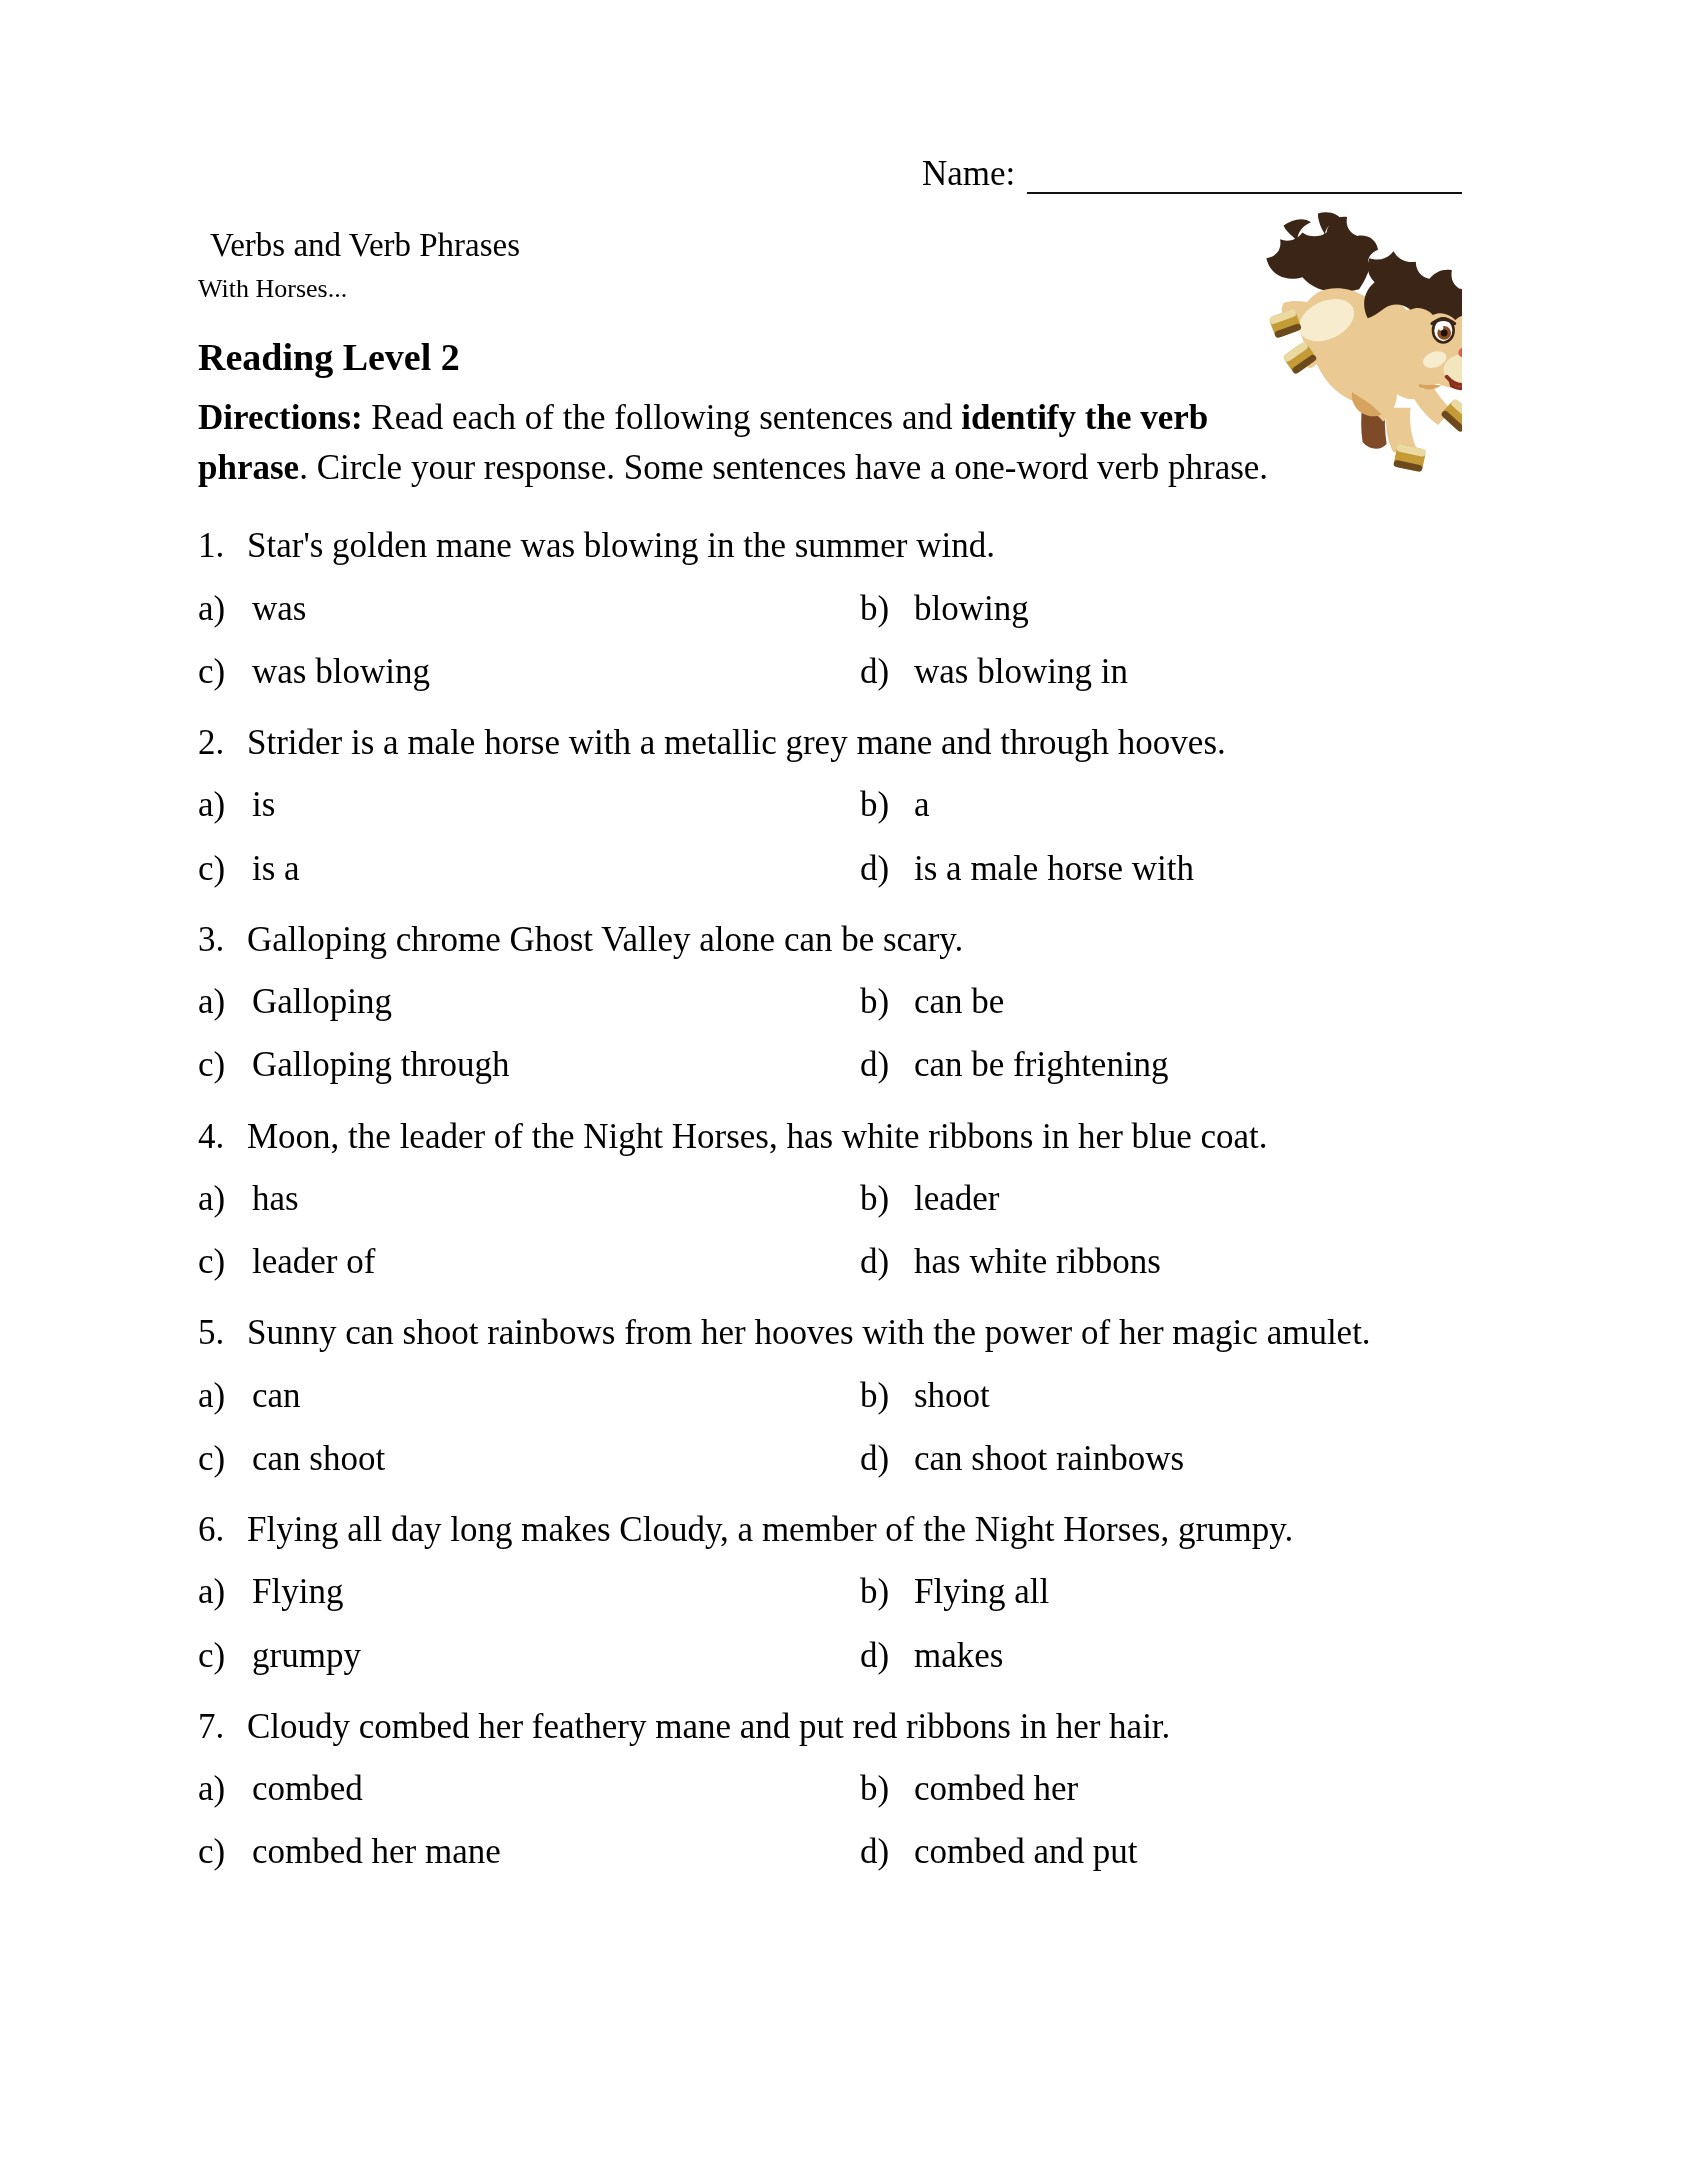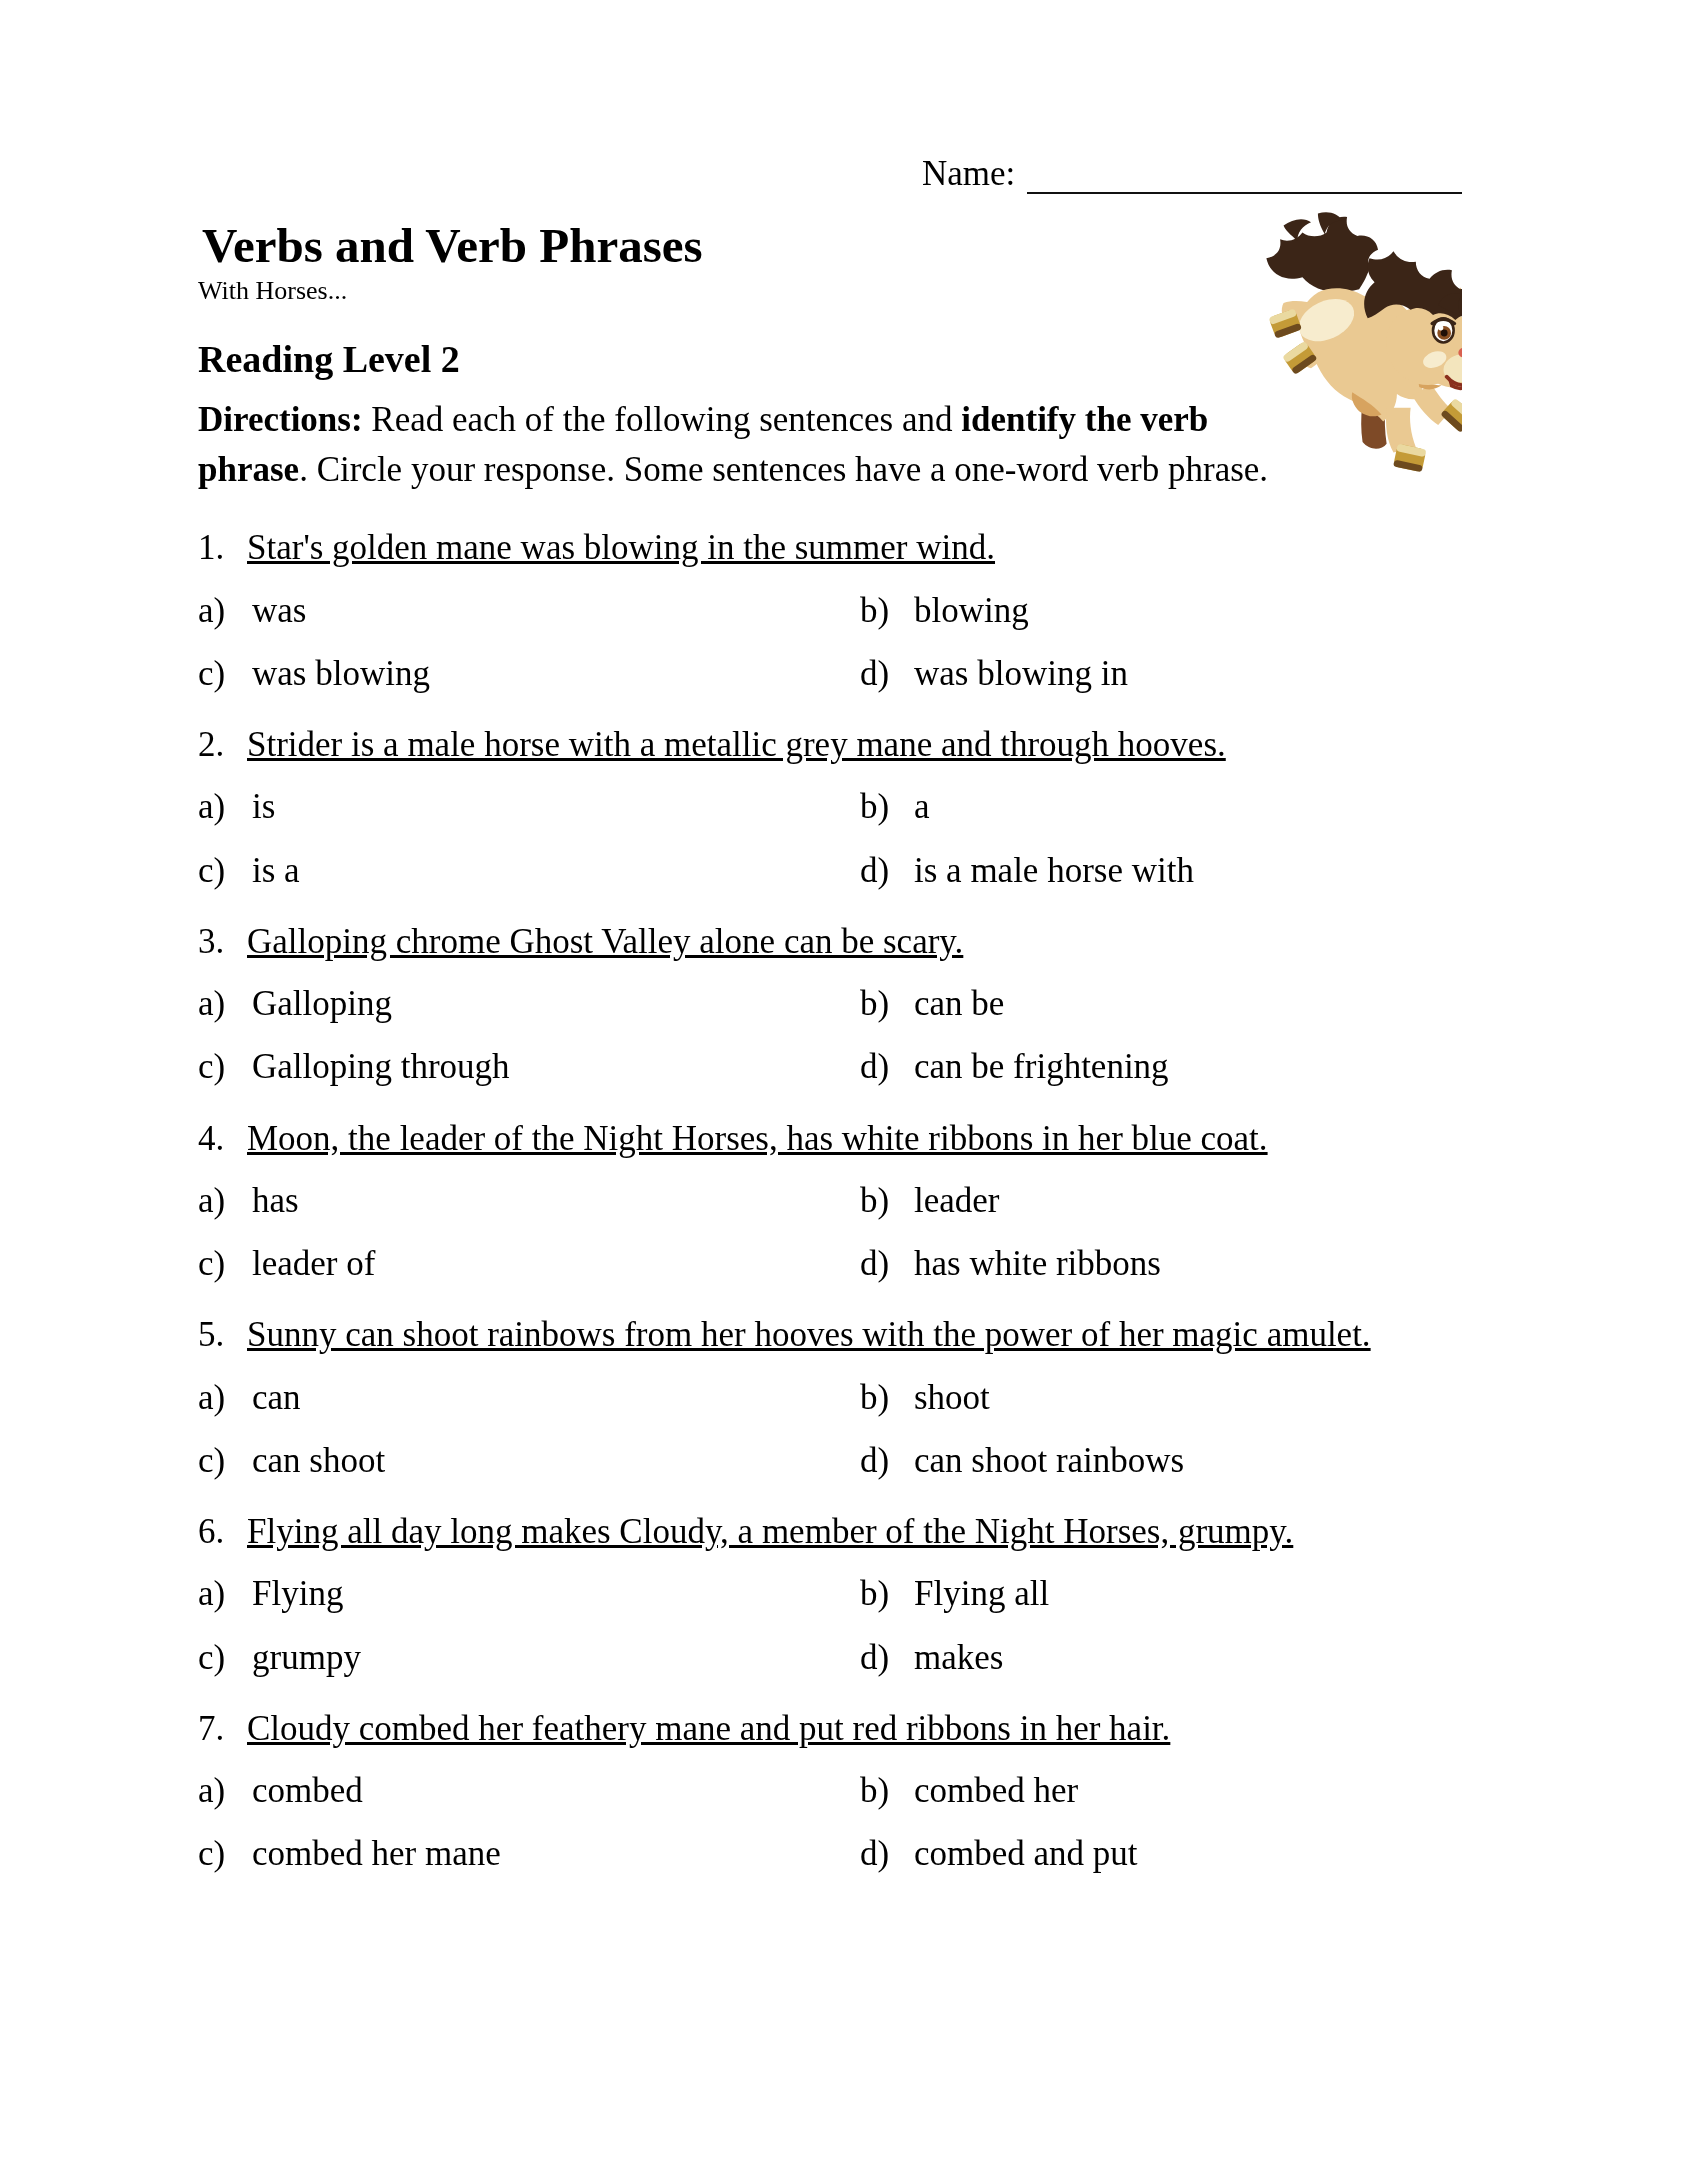--- a/index.html
+++ b/index.html
@@ -18,31 +18,31 @@
   }
   .name-label { white-space: nowrap; }
   .name-line { flex: 1; height: 39px; margin-left: 12px; border-bottom: 2.6px solid #111; }
 
   
   .horse { position: absolute; top: 208px; left: 1232px; width: 262px; height: 274px; }
   .horse svg { width: 100%; height: 100%; }
 
   
   .content { position: absolute; top: 216px; left: 198px; width: 1291px; }
-  .title { margin: 4px; font-size: 49px; font-weight: 700; line-height: 1.05; }
+  .title { margin: 12px; font-size: 33px; font-weight: 400; line-height: 1.05; }
   .subtitle { margin: 5.1px 0 0 0; font-size: 26px; font-weight: 400; line-height: 1.1; }
   .reading-level { margin: 34px 0 0 0; font-size: 38px; font-weight: 700; line-height: 1.1; }
   .directions { margin: 14px 0 0 0; font-size: 35px; line-height: 1.42; max-width: 1073px; }
   .directions b { font-weight: 700; }
 
   .questions { margin-top: 34px; }
   .question { margin-bottom: 31px; }
   .q-line { display: flex; font-size: 35px; line-height: 1.15; margin-bottom: 22px; }
   .q-num { flex: 0 0 49px; width: 49px; }
-  .q-sentence { flex: 1; text-decoration: underline; }
+  .q-sentence { flex: 1; }
   .opt-row { display: flex; font-size: 35px; line-height: 1.15; margin-bottom: 23px; }
   .opt { display: flex; }
   .opt-a { flex: 0 0 662px; width: 662px; }
   .opt-letter { flex: 0 0 54px; width: 54px; }
 </style>
 </head>
 <body>
 
 <div class="page">
 

